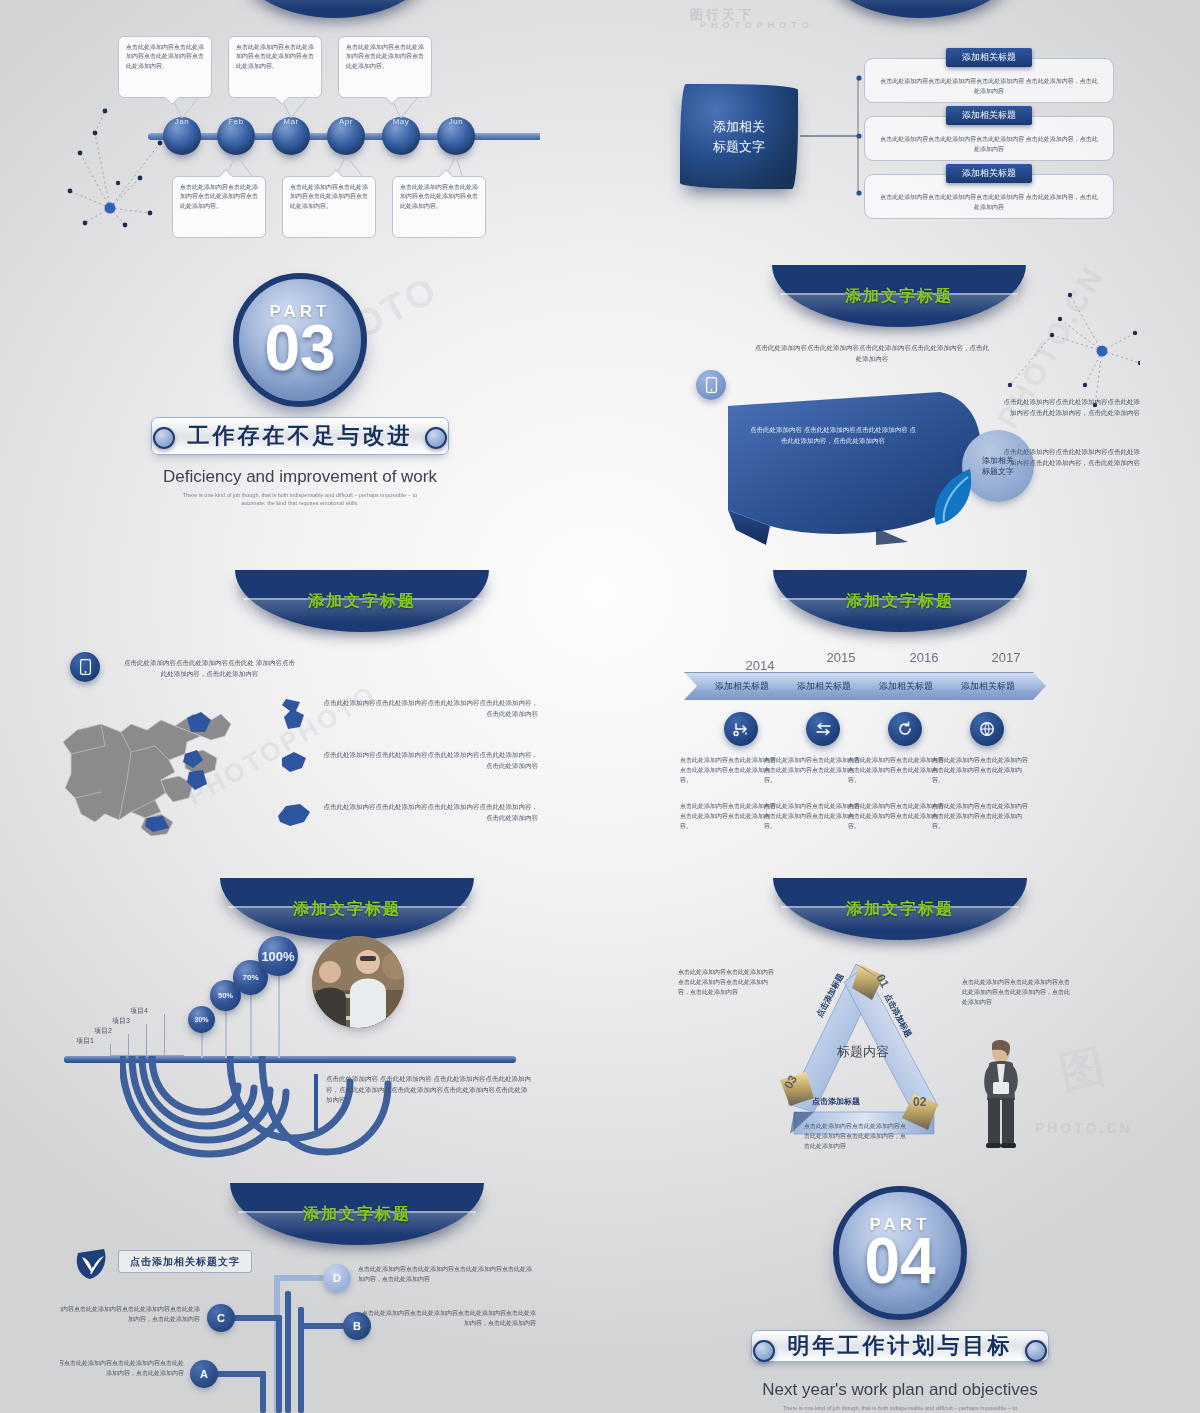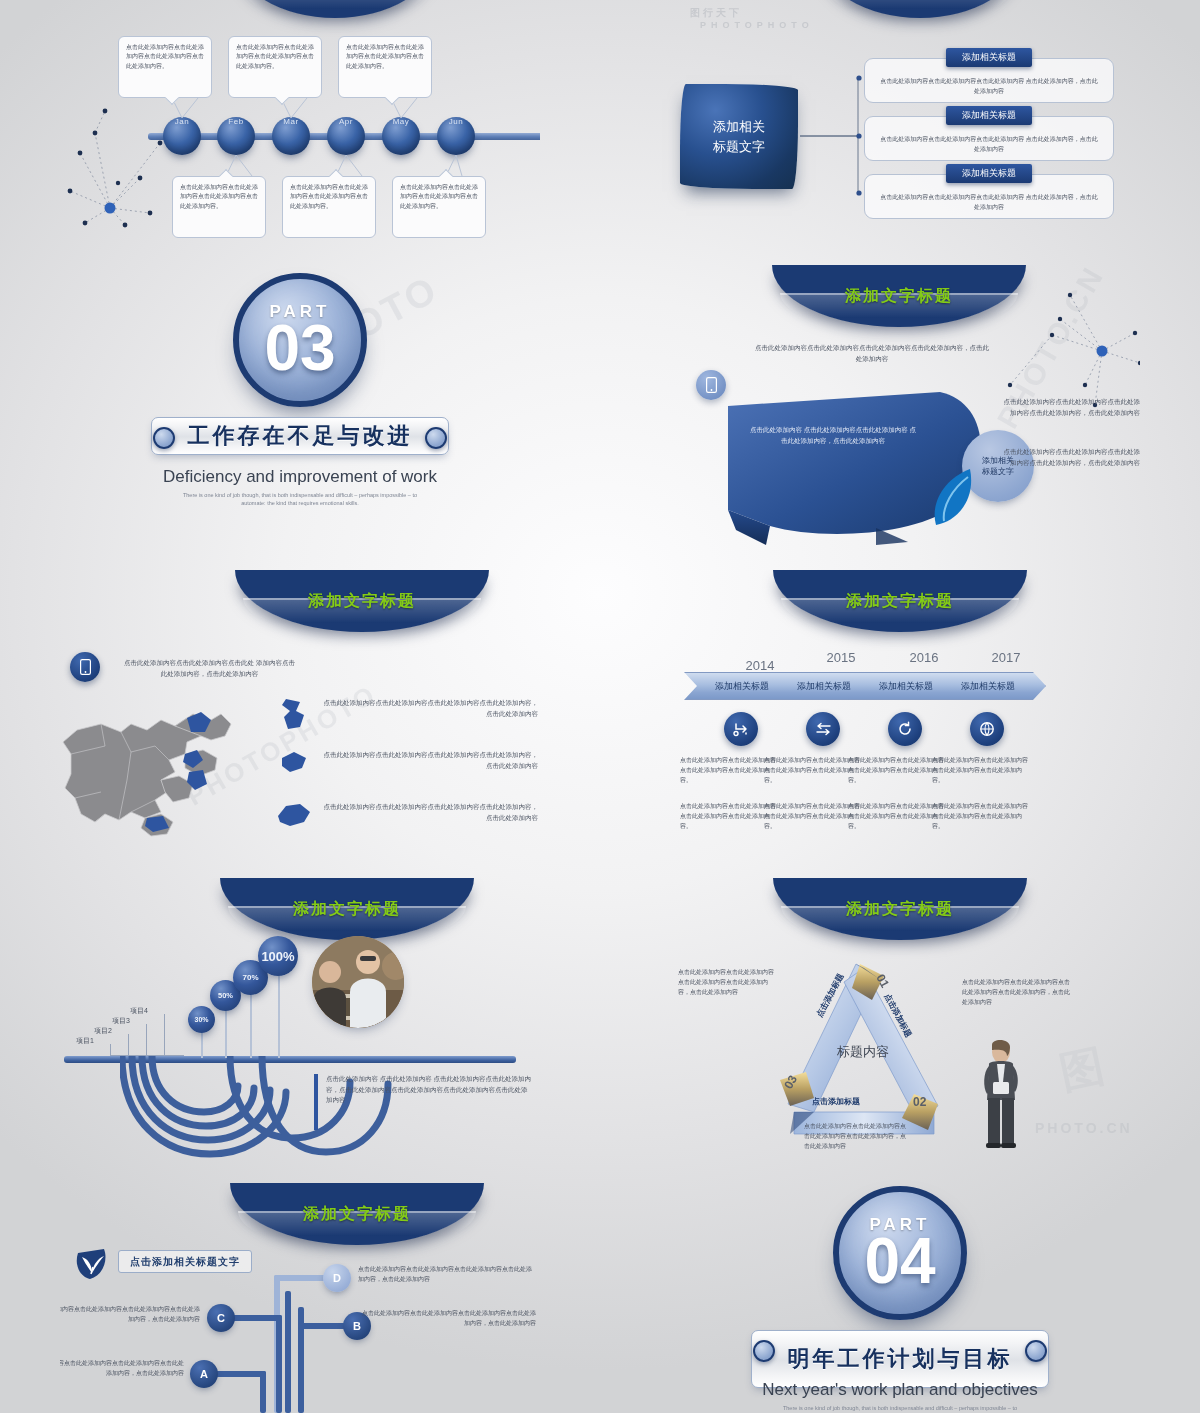--- a/index.html
+++ b/index.html
@@ -194,21 +194,21 @@
     color: #23406f; font-weight: bold; letter-spacing: 1px;
   }
 
   
   .wm { position: absolute; color: rgba(120,128,140,.22); font-weight: bold; pointer-events: none;
         letter-spacing: 3px; }
 </style>
 </head>
 <body>
 
-<div class="wm" style="top:6px;left:690px;font-size:10px;">图行天下</div>
+<div class="wm" style="top:6px;left:690px;font-size:13px;">图行天下</div>
 <div class="wm" style="top:20px;left:700px;font-size:9px;letter-spacing:5px;">PHOTOPHOTO</div>
 <div class="wm" style="top:300px;left:295px;font-size:38px;transform:rotate(-28deg);opacity:.5;">PHOTO</div>
 <div class="wm" style="top:330px;left:960px;font-size:30px;transform:rotate(-60deg);opacity:.45;">PHOTO.CN</div>
 <div class="wm" style="top:730px;left:175px;font-size:26px;transform:rotate(-30deg);opacity:.5;">PHOTOPHOTO</div>
 <div class="wm" style="top:1120px;left:1035px;font-size:14px;opacity:.6;">PHOTO.CN</div>
 <div class="wm" style="top:1040px;left:1060px;font-size:44px;opacity:.35;transform:rotate(-12deg);">图</div>
 
 <div class="cap" style="left:235px;top:-44px;width:200px;height:62px;">
   
 </div>
@@ -732,21 +732,21 @@
   </div>
   <div class="para" style="left:-48px;top:176px;width:172px;font-size:6px;text-align:right;">点击此处添加内容点击此处添加内容点击此处添加内容点击此处添加内容，点击此处添加内容</div>
 </div>
 
 <div class="slide" style="left:660px;top:1178px;width:480px;height:235px;">
   <div class="partcircle" style="left:173px;top:8px;width:134px;height:134px;">
     <div class="plabel">PART</div>
     <div class="pnum">04</div>
   </div>
 
-  <div class="silverbar" style="left:91px;top:152px;width:298px;height:58px;justify-content:center;">
+  <div class="silverbar" style="left:91px;top:152px;width:298px;height:32px;justify-content:center;">
     <span class="bartext" style="font-size:22px;">明年工作计划与目标</span>
   </div>
   <div class="knob" style="left:93px;top:162px;width:22px;height:22px;"></div>
   <div class="knob" style="left:365px;top:162px;width:22px;height:22px;"></div>
 
   <div class="subtitle-en" style="left:0;top:202px;width:480px;font-size:17px;">Next year's work plan and objectives</div>
   <div class="subtitle-small" style="left:0;top:226px;width:480px;font-size:5.5px;">There is one kind of job though, that is both indispensable and difficult – perhaps impossible – to</div>
 </div>
 
 </body></html>

